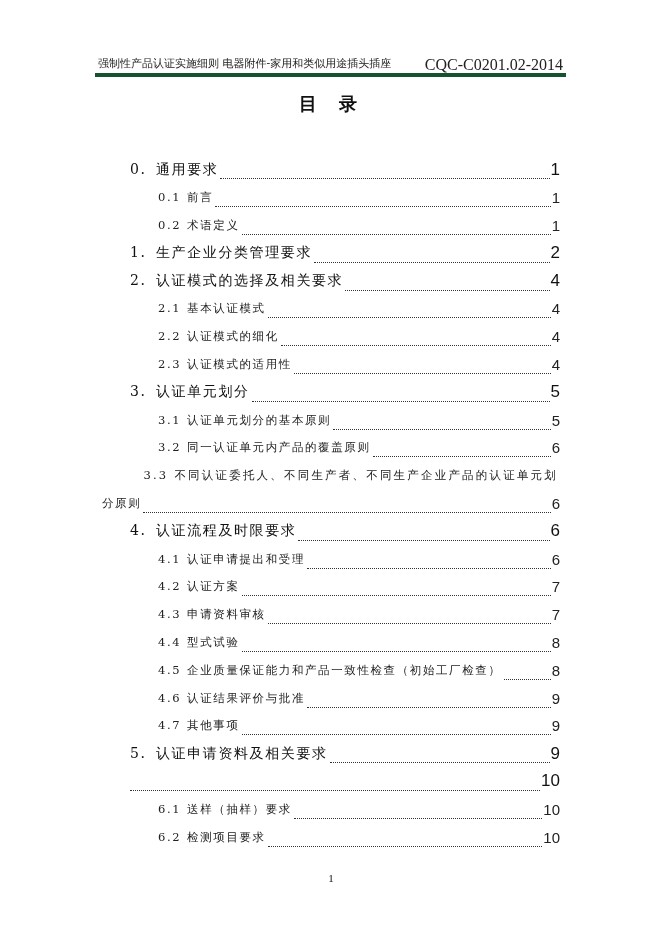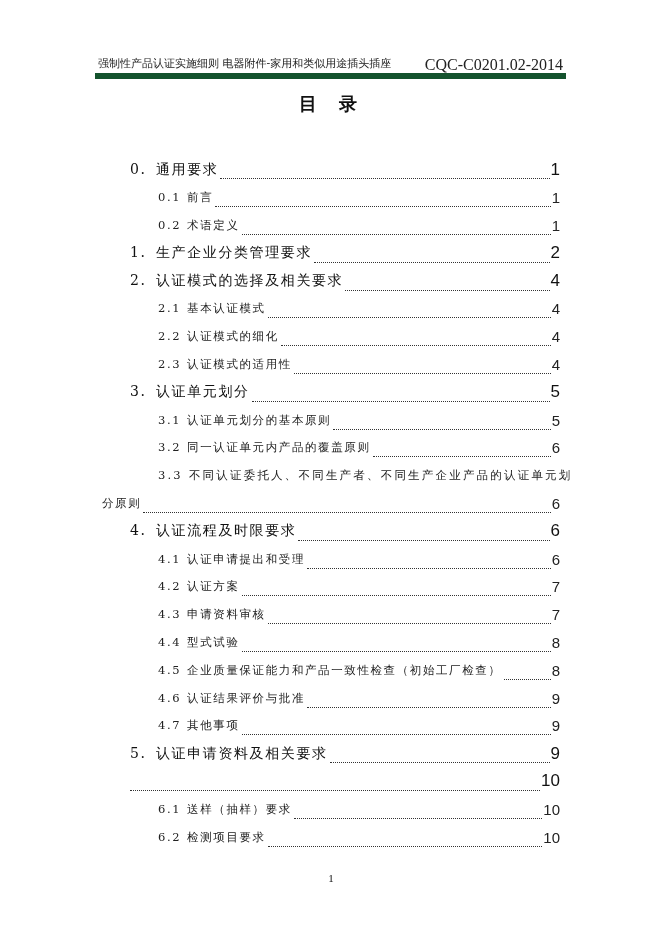--- a/index.html
+++ b/index.html
@@ -1,33 +1,33 @@
 <!DOCTYPE html>
 <html><head>
 <meta charset="utf-8">
 <style>
   html, body { margin:0; padding:0; background:#ffffff; }
   body { width:662px; height:936px; position:relative; overflow:hidden;
          font-family:"DejaVu Serif", serif; color:#111; }
   .header { position:absolute; left:95px; right:96px; top:56px; height:16px;
-            font-size:11px; color:#222; border-bottom:6px solid #14532d; padding-bottom:1px; }
+            font-size:11px; color:#222; border-bottom:4px solid #14532d; padding-bottom:1px; }
   .header .left { position:absolute; left:3px; top:0; font-family:"DejaVu Serif", serif; }
   .header .right { position:absolute; right:3px; top:0; font-family:"Liberation Serif", serif; font-size:16px; }
   .title { position:absolute; left:0; right:0; top:92px; text-align:center;
            font-size:18px; font-weight:bold; letter-spacing:22px; padding-left:16px; font-family:"DejaVu Sans", sans-serif; }
   .toc { position:absolute; left:130px; width:430px; top:156px; }
   .row { position:relative; height:27.8px; display:flex; align-items:center; white-space:nowrap; }
   .row .label { flex:0 0 auto; padding-right:2px; }
   .row .dots { flex:1 1 auto; border-bottom:1px dotted #333; height:0; margin-bottom:-9px; align-self:center; margin-top:9px; }
   .row .page { flex:0 0 auto; font-family:"Liberation Sans", sans-serif; padding-left:1px; }
   .lvl1 { font-size:14px; letter-spacing:1.6px; }
   .lvl1 .page { font-size:17px; letter-spacing:0; }
   .lvl2 { font-size:11.5px; letter-spacing:1.6px; padding-left:28px; color:#222; }
   .lvl2 .page { font-size:15px; letter-spacing:0; }
-  .wrapfirst { font-size:11.5px; letter-spacing:2.2px; padding-left:28px; color:#222; }
+  .wrapfirst { font-size:11.5px; letter-spacing:2.2px; padding-left:28px; color:#222;justify-content:flex-end; }
   .wrapcont { padding-left:0; margin-left:-28px; }
   .num { display:inline-block; }
   .lvl1 .num { width:26px; }
   .lvl2 .num { margin-right:6px; }
   .footer { position:absolute; left:0; right:0; top:872px; text-align:center; font-size:11px; font-family:"Liberation Serif", serif; }
 </style>
 </head>
 <body>
 
 <div class="header">

